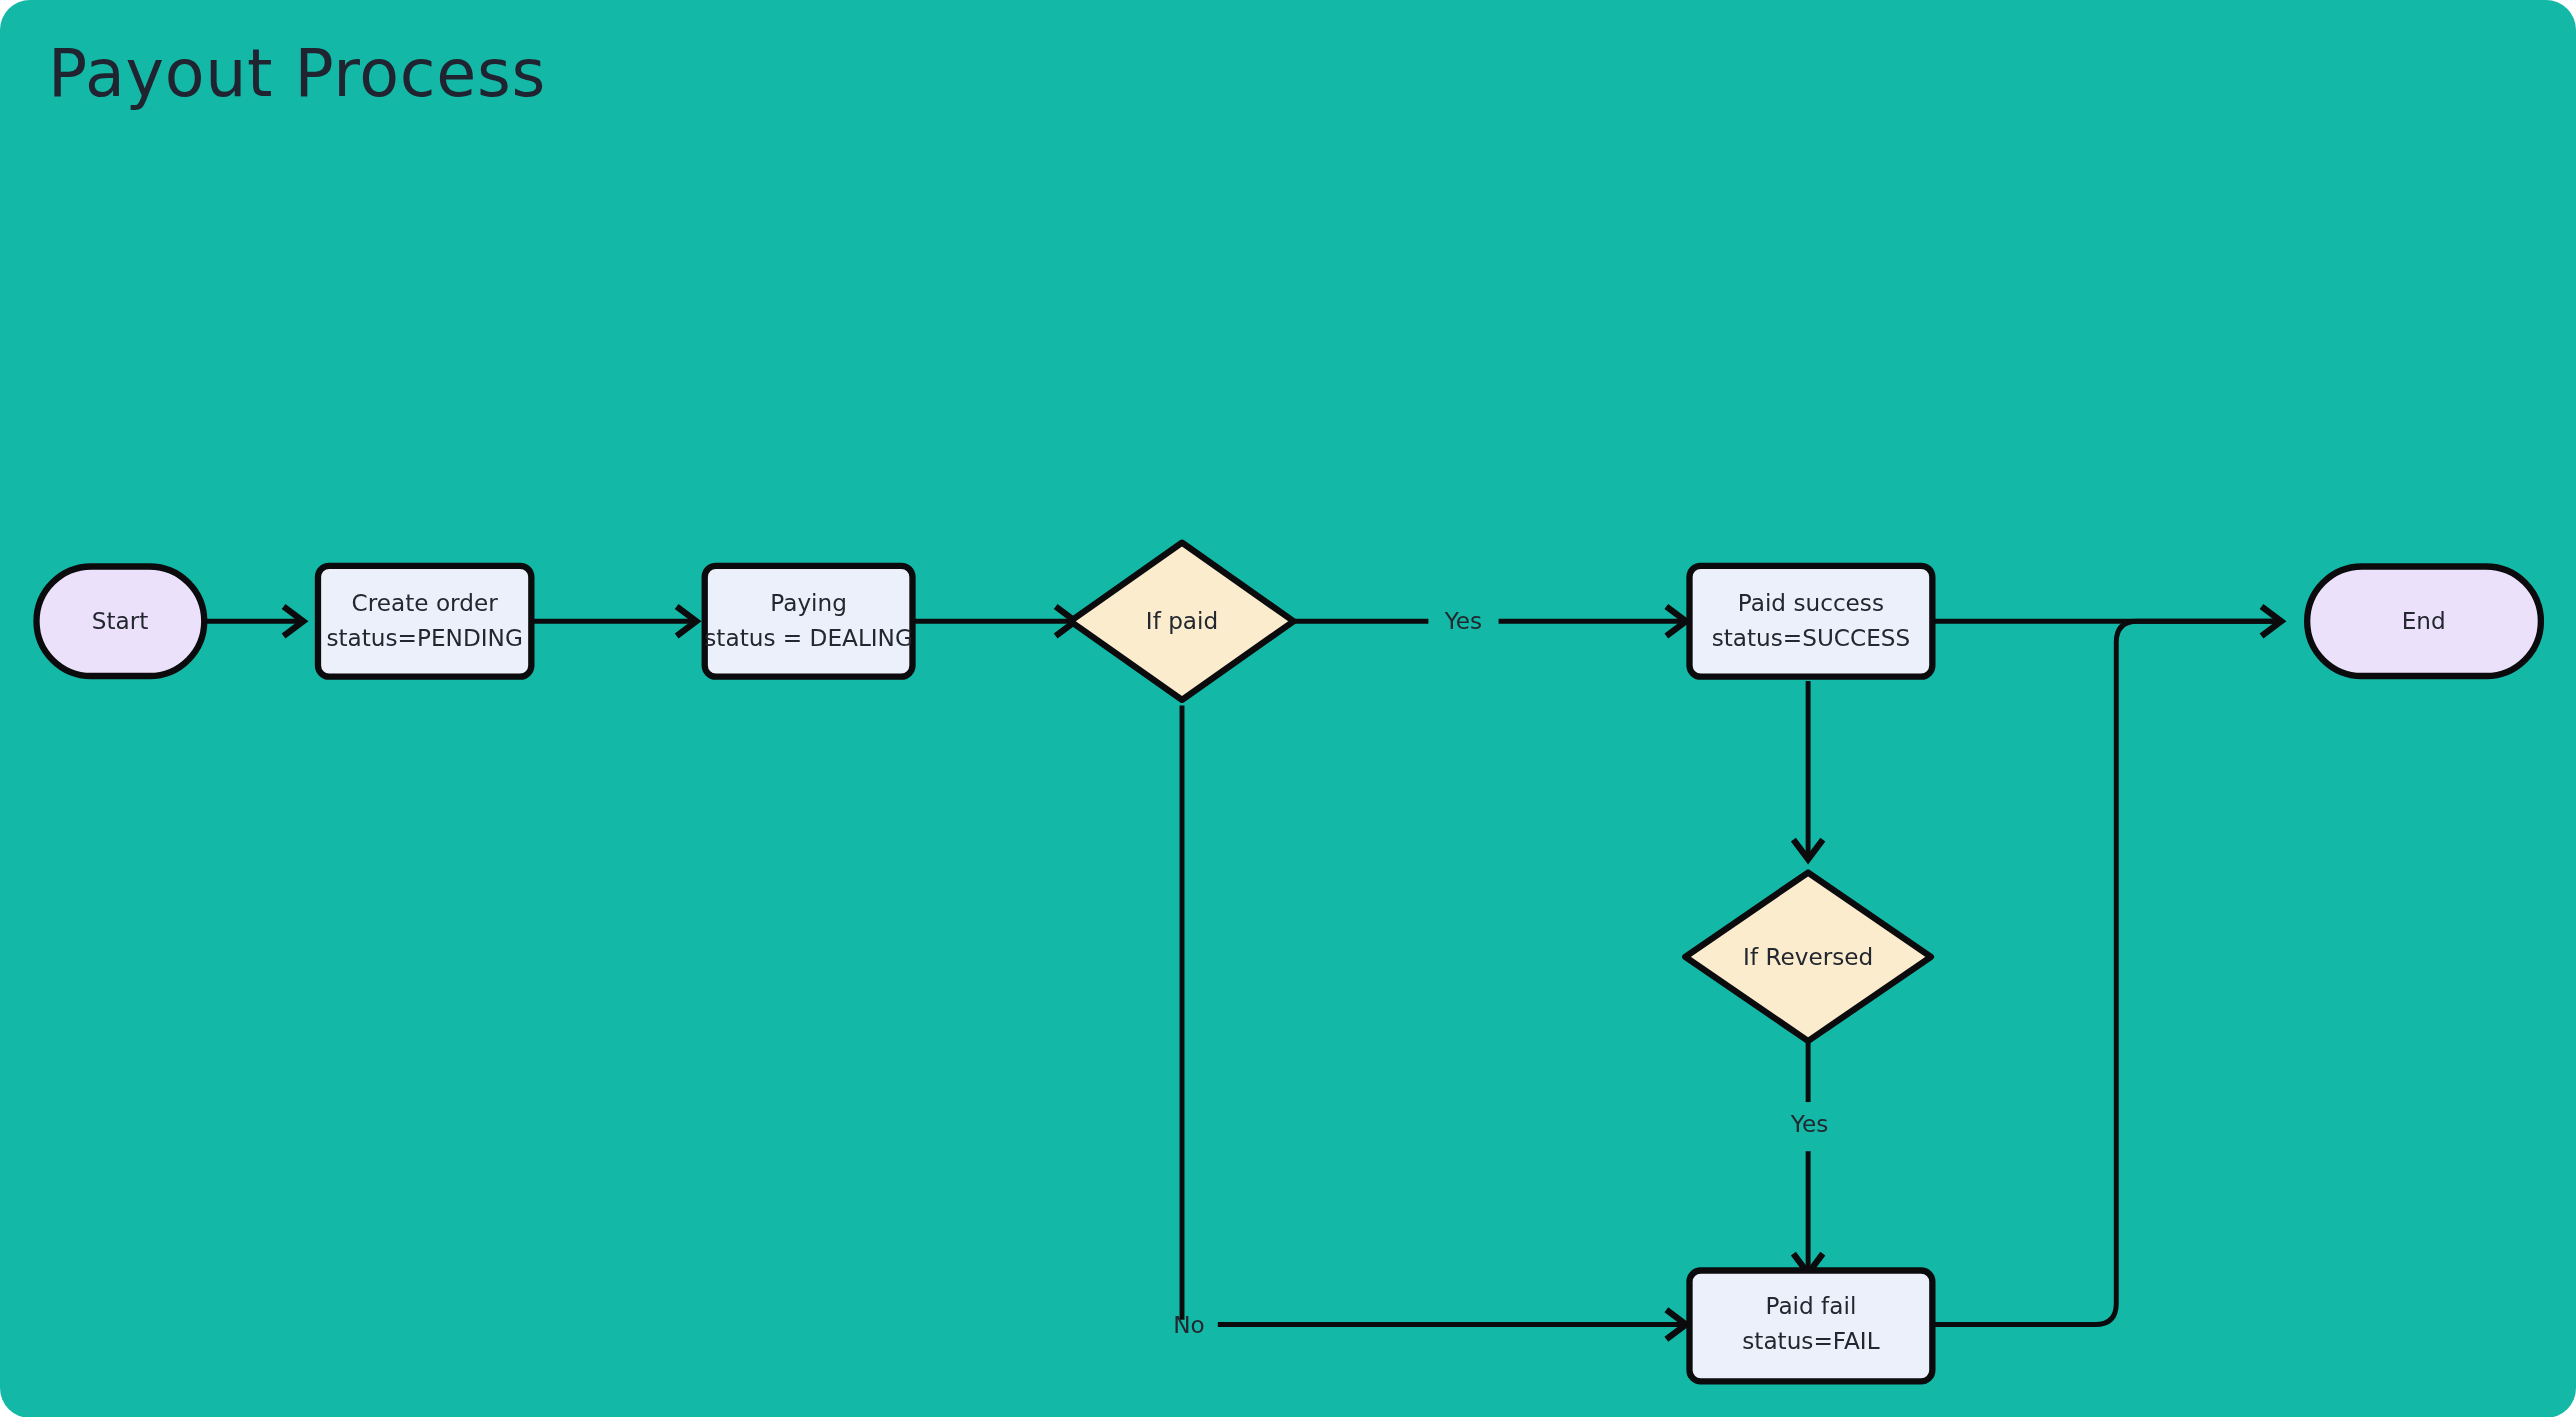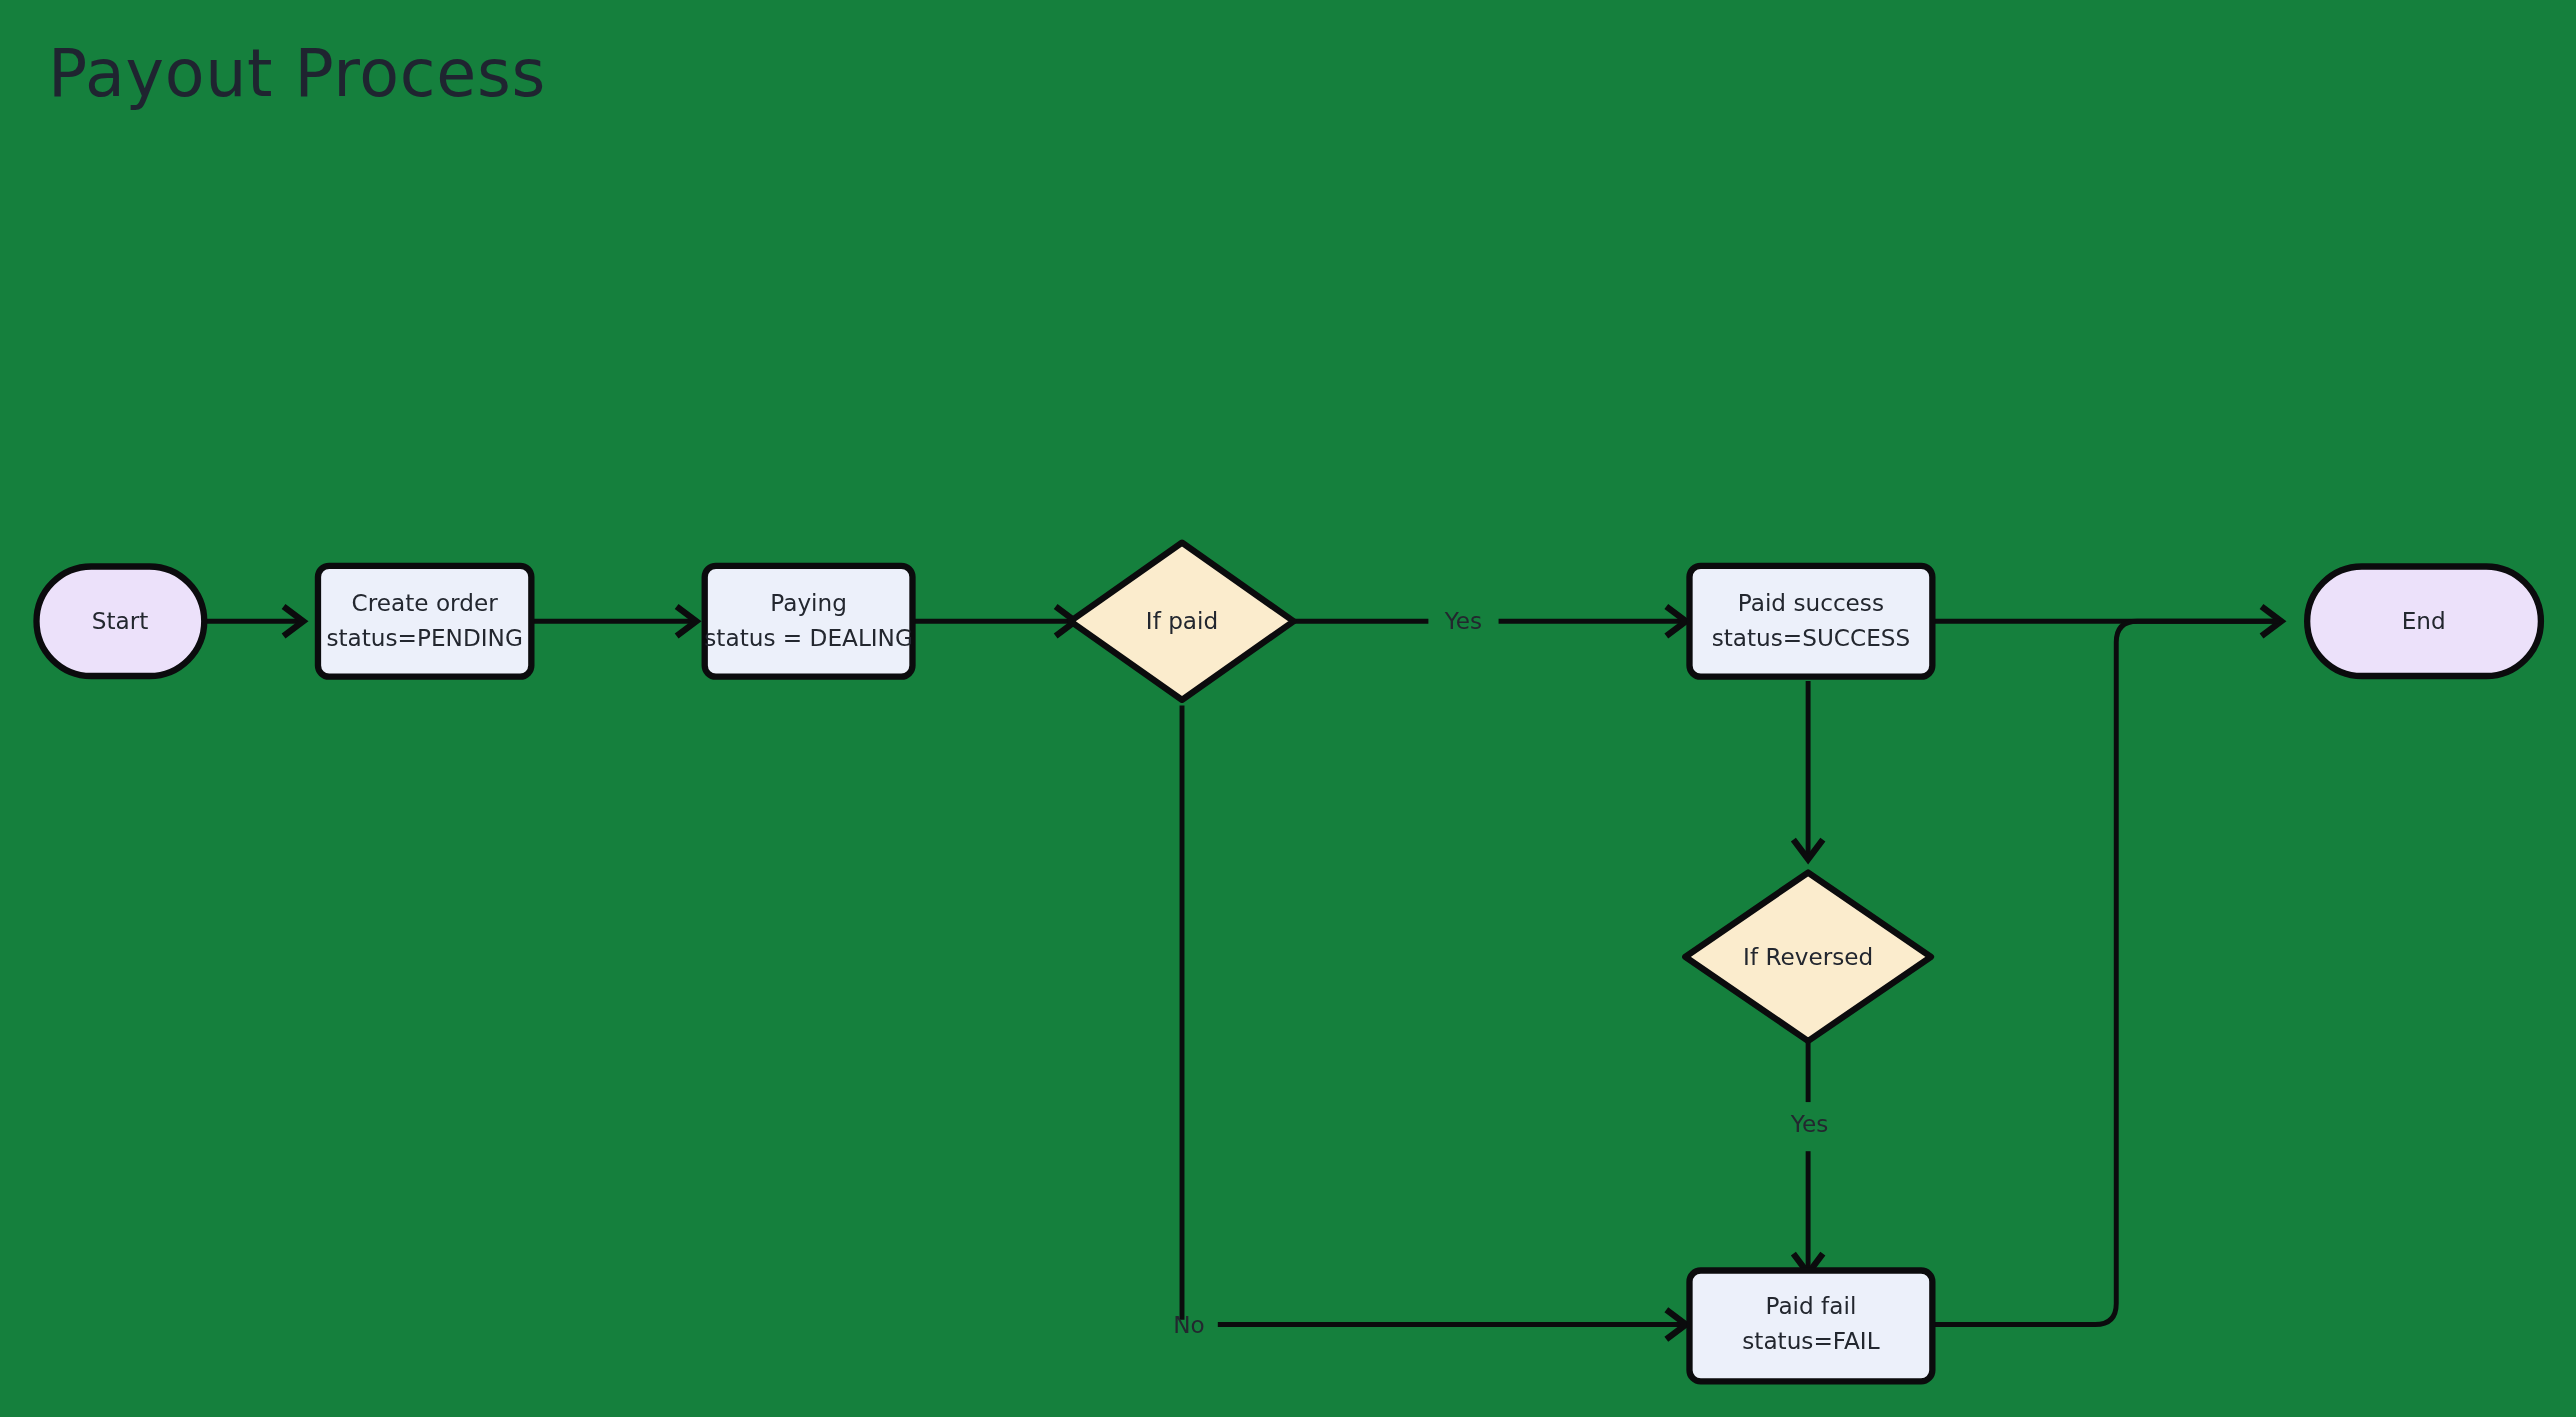--- a/index.html
+++ b/index.html
@@ -10,21 +10,22 @@
   body {
     width: 2576px;
     height: 1418px;
     font-family: "DejaVu Sans", sans-serif;
     overflow: hidden;
   }
   #canvas {
     position: relative;
     width: 2576px;
     height: 1418px;
-    background: #15803d;
+    background: #14b8a6;
+    border-radius: 30px;
   }
   .diagram-title {
     position: absolute;
     left: 48px;
     top: 36px;
     font-family: "DejaVu Sans", sans-serif;
     font-size: 65px;
     font-weight: 400;
     letter-spacing: 0.7px;
     color: #1f2430;

